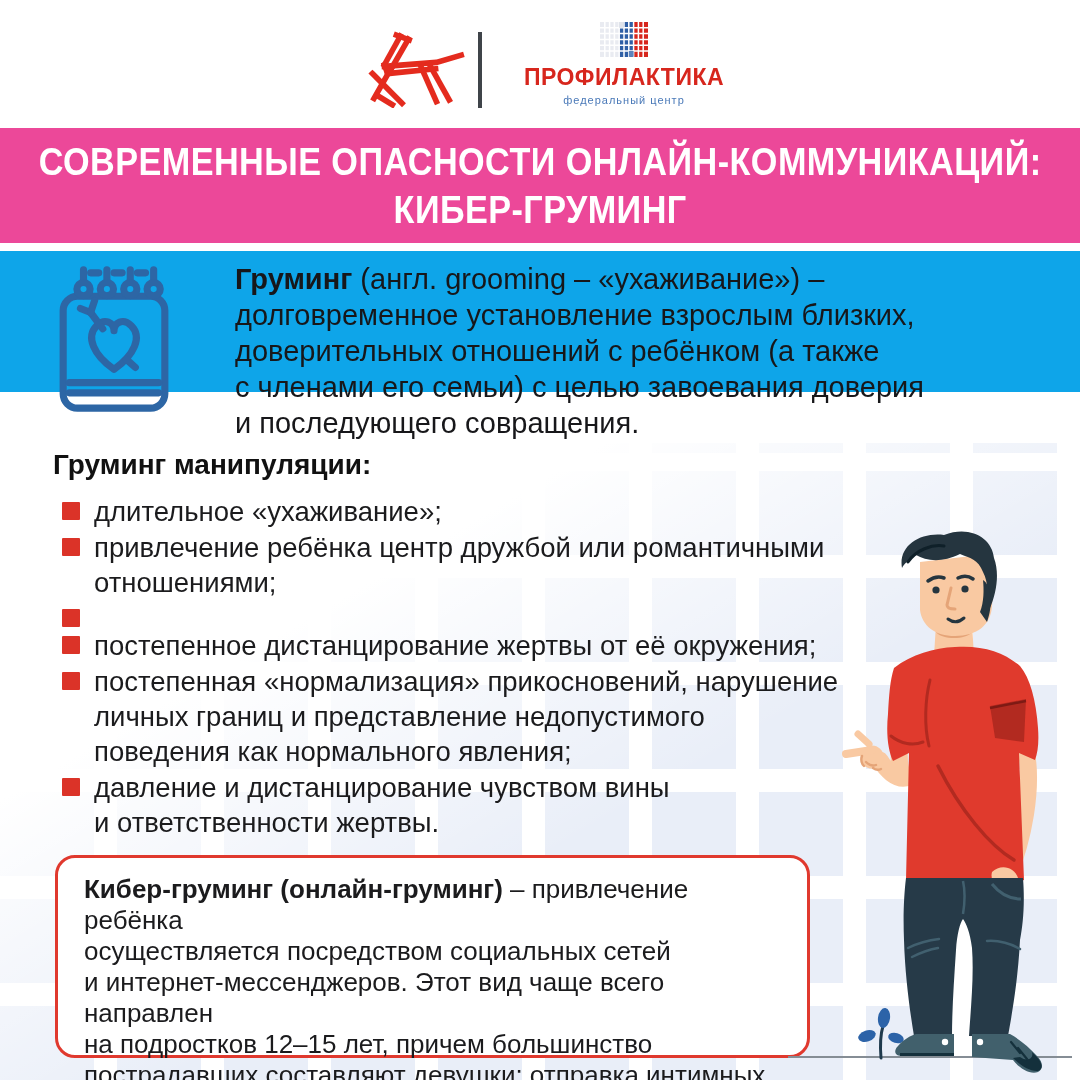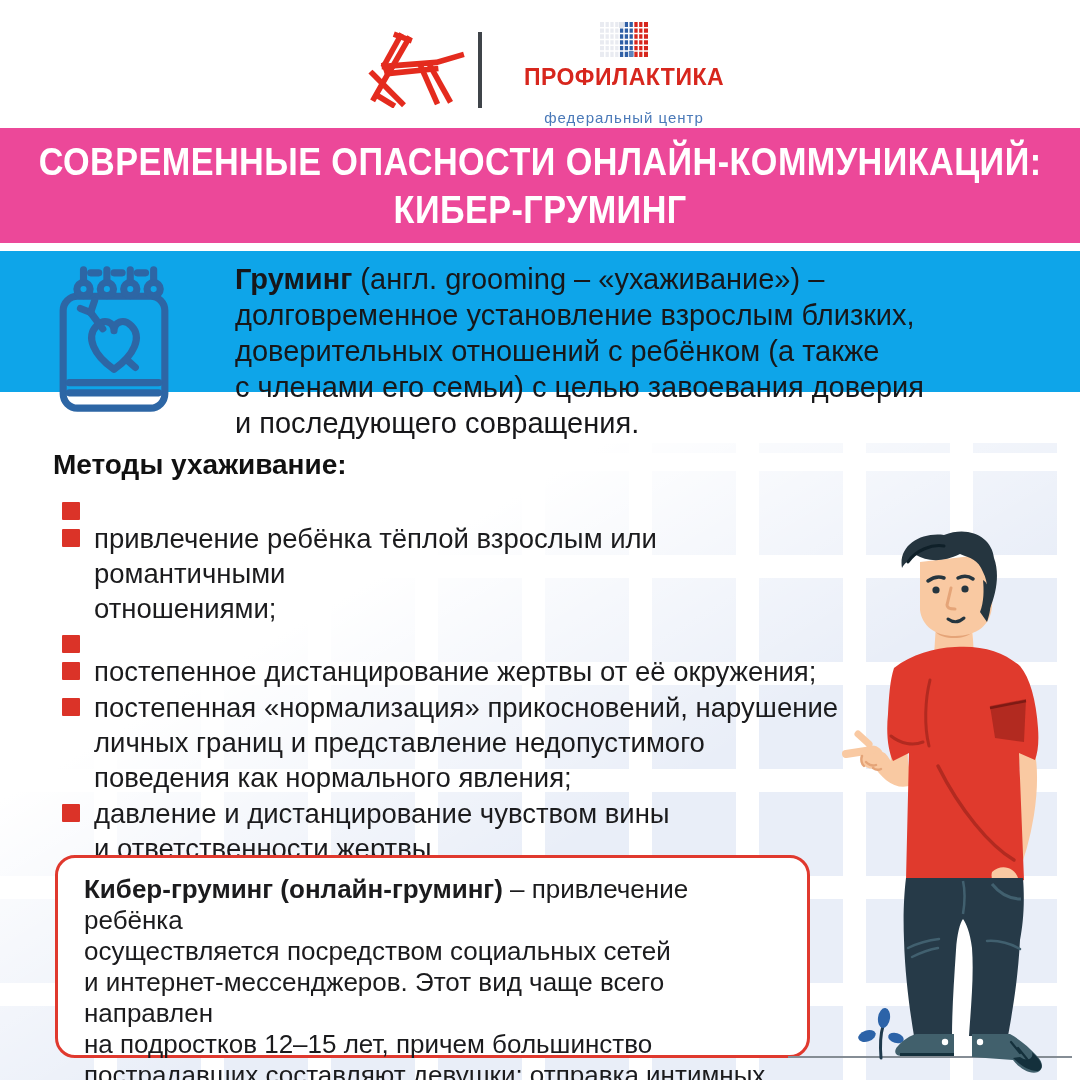--- a/index.html
+++ b/index.html
@@ -8,21 +8,21 @@
     font-family:"Liberation Sans", sans-serif;color:#1d1d1f;margin:0 auto;
   }
   .pre{white-space:pre-line;}
 
   
   .header{position:absolute;left:4px;top:0;width:1080px;height:128px;background:#fff;}
   .chair-logo{position:absolute;left:362px;top:28px;}
   .header-divider{position:absolute;left:474px;top:32px;width:4px;height:76px;background:#3f4449;}
   .brand{position:absolute;left:505px;top:22px;width:230px;display:flex;flex-direction:column;align-items:center;}
   .brand-name{font-size:23px;font-weight:bold;color:#d7261d;letter-spacing:.5px;margin-top:7px;}
-  .brand-sub{font-size:15px;color:#4a79b8;letter-spacing:1px;margin-top:18px;}
+  .brand-sub{font-size:11px;color:#4a79b8;letter-spacing:1px;margin-top:3px;}
 
   
   .banner{position:absolute;left:0;top:128px;width:1080px;height:115px;background:#ec4899;
     display:flex;align-items:center;justify-content:center;}
   .banner-inner{transform:scaleX(.9);transform-origin:center;text-align:center;color:#fff;
     font-weight:bold;font-size:38px;line-height:48px;letter-spacing:.5px;white-space:nowrap;}
 
   
   .defblock{position:absolute;left:0;top:251px;width:1080px;height:141px;background:#0ea5e9;}
   .def-icon{position:absolute;left:53px;top:12px;}
@@ -129,28 +129,29 @@
       <b>Груминг</b><span class="pre"> (англ. grooming – «ухаживание») –
 долговременное установление взрослым близких,
 доверительных отношений с ребёнком (а также
 с членами его семьи) с целью завоевания доверия
 и последующего совращения.</span>
     </div>
   </div>
 
   <div class="bg-grid"></div>
 
-  <div class="methods-heading">Методы ухаживание:</div>
+  <div class="methods-heading">Груминг манипуляции:</div>
   <ul class="methods-list">
     <li>
         <span class="bullet"></span>
-      </li>
-    <li>
-        <span class="bullet"></span>
-        <span class="li-text pre">привлечение ребёнка тёплой взрослым или романтичными
+        <span class="li-text pre">длительное «ухаживание»;</span>
+      </li>
+    <li>
+        <span class="bullet"></span>
+        <span class="li-text pre">привлечение ребёнка центр дружбой или романтичными
 отношениями;</span>
       </li>
     <li>
         <span class="bullet"></span>
       </li>
     <li>
         <span class="bullet"></span>
         <span class="li-text pre">постепенное дистанцирование жертвы от её окружения;</span>
       </li>
     <li>

